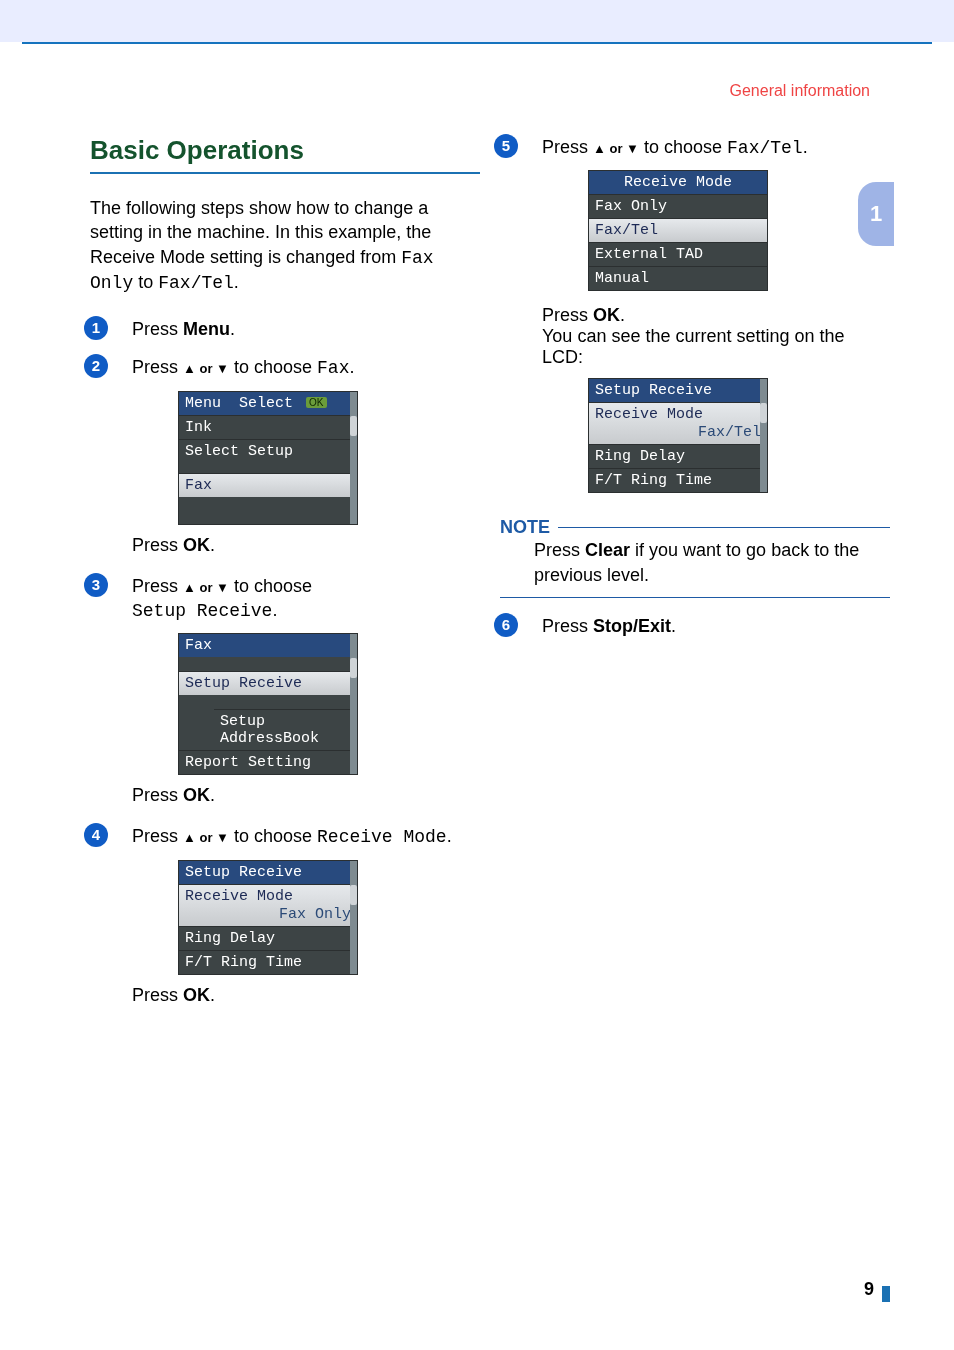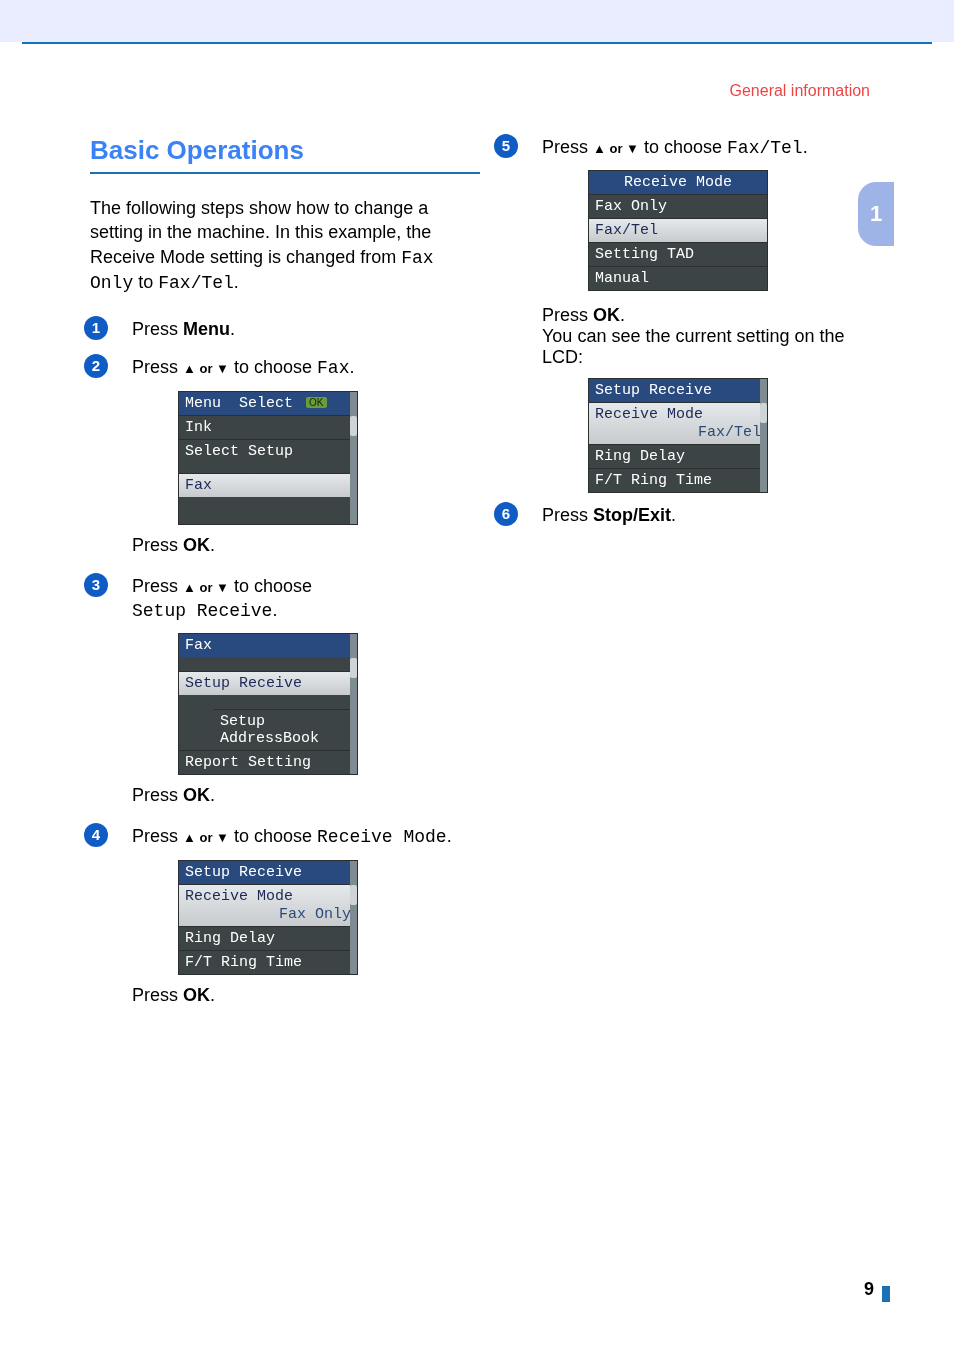--- a/index.html
+++ b/index.html
@@ -42,21 +42,21 @@
     text-align:center;
     line-height:64px;
   }
   .col{
     position:absolute;
     width:390px;
   }
   .col-left{ left:90px; top:135px;}
   .col-right{ left:500px; top:135px;}
   h2.sec{
-    color:#3b82f6;
+    color:#14532d;
     font-size:26px;
     font-weight:bold;
     margin:0 0 6px 0;
   }
   .sec-rule{
     height:2px;background:#1b71b3;margin-bottom:22px;
   }
   p.intro{
     margin:8px 0 22px 0;
     line-height:1.35;
@@ -230,21 +230,21 @@
 
   <div class="step">
     <span class="step-num">5</span>
     <span>Press </span><b class="arrow">▲ or ▼</b><span> to choose </span><span class="mono">Fax/Tel</span><span>.</span>
   </div>
 
   <div class="lcd">
     <div class="hdr center">Receive Mode</div>
     <div class="row">Fax Only</div>
     <div class="row sel">Fax/Tel</div>
-    <div class="row">Setting TAD</div>
+    <div class="row">External TAD</div>
     <div class="row">Manual</div>
   </div>
 
   <div style="margin:14px 0 4px 42px;">
     <span>Press </span><b>OK</b><span>.</span><br>
     <span>You can see the current setting on the LCD:</span>
   </div>
 
   <div class="lcd">
     <div class="hdr">Setup Receive</div>
@@ -252,20 +252,30 @@
       <span>Receive Mode</span>
       <span class="sub">Fax/Tel</span>
     </div>
     <div class="row">Ring Delay</div>
     <div class="row">F/T Ring Time</div>
     <div class="scroll">
         <div class="nub" style="top:24px;height:20px;"></div>
       </div>
   </div>
 
+  <div>
+    <div style="display:flex;align-items:center;margin-top:24px;">
+      <div class="note-head" style="margin:0 8px 0 0;">NOTE</div>
+      <div style="flex:1;height:1px;background:#1e5aa5;"></div>
+    </div>
+    <p class="note-body">
+      <span>Press </span><b>Clear</b><span> if you want to go back to the previous level.</span>
+    </p>
+    <div class="note-rule2"></div>
+  </div>
 
   <div class="step">
     <span class="step-num">6</span>
     <span>Press </span><b>Stop/Exit</b><span>.</span>
   </div>
 
 </div>
 
 <div class="page-num">9</div>
 <div class="page-num-mark"></div>

